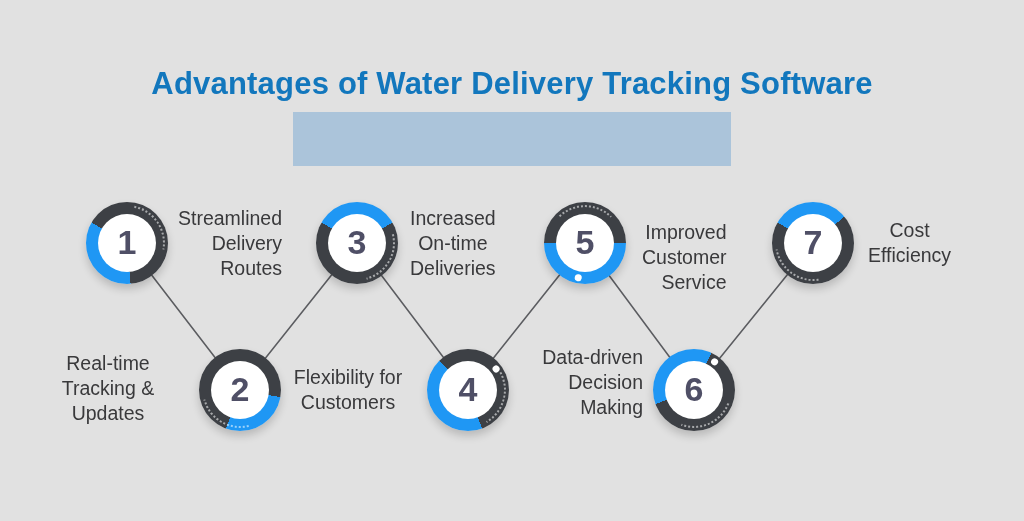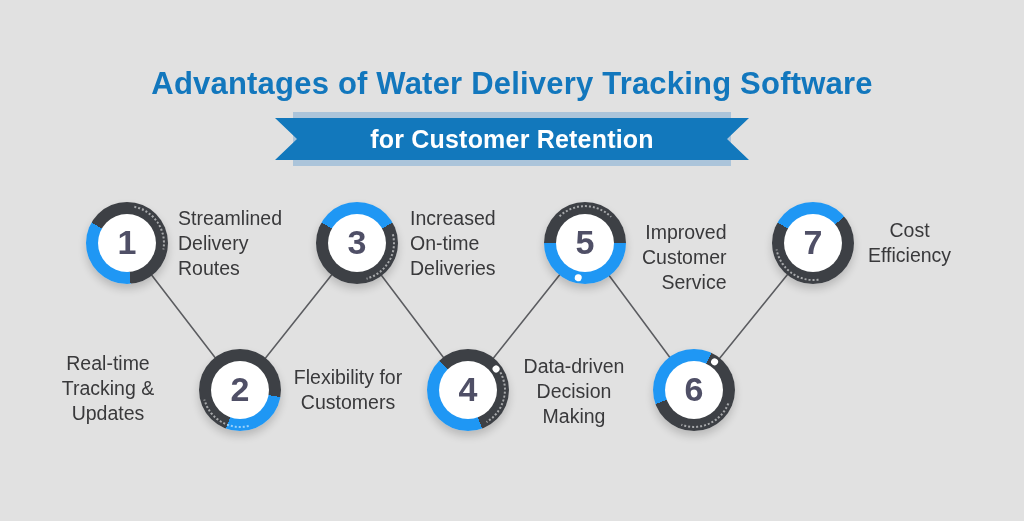--- a/index.html
+++ b/index.html
@@ -62,38 +62,35 @@
   .logo{position:absolute;right:52px;bottom:24px;}
 </style>
 </head>
 <body>
 
 <div class="canvas">
 
   <h1 class="title">Advantages of Water Delivery Tracking Software</h1>
 
   <div class="banner-echo"></div>
-  <div class="ribbon">
-    <span>for Customer Retention</span>
-  </div>
 
   <svg class="connectors" width="1024" height="521">
     <polyline id="connector-path" fill="none" stroke-width="1.6" points="127,243 240,390 357,243 468,390 585,243 694,390 813,243" stroke="#5b5c60"></polyline>
   </svg>
 
   <div id="items">
       <div class="node" style="left: 86px; top: 202px;">
       <div class="ring" style="background: conic-gradient(from 175deg, rgb(31, 151, 244) 0deg, rgb(31, 151, 244) 125deg, rgb(61, 64, 69) 125deg, rgb(61, 64, 69) 360deg);">
         <div class="dash-arc" style="transform: rotate(55deg);"></div>
         <div class="inner">
           <span class="num">1</span>
         </div>
       </div>
     </div>
-      <div class="label" style="left: 178px; top: 206px; text-align: left;">Streamlined
+      <div class="label" style="left: 178px; top: 206px; text-align: right;">Streamlined
 Delivery
 Routes</div>
       <div class="node" style="left: 199px; top: 349px;">
       <div class="ring" style="background: conic-gradient(from 100deg, rgb(31, 151, 244) 0deg, rgb(31, 151, 244) 100deg, rgb(61, 64, 69) 100deg, rgb(61, 64, 69) 360deg);">
         <div class="dash-arc" style="transform: rotate(210deg);"></div>
         <div class="inner">
           <span class="num">2</span>
         </div>
       </div>
     </div>
@@ -101,21 +98,21 @@
 Tracking &amp;
 Updates</div>
       <div class="node" style="left: 316px; top: 202px;">
       <div class="ring" style="background: conic-gradient(from 300deg, rgb(31, 151, 244) 0deg, rgb(31, 151, 244) 120deg, rgb(61, 64, 69) 120deg, rgb(61, 64, 69) 360deg);">
         <div class="dash-arc" style="transform: rotate(120deg);"></div>
         <div class="inner">
           <span class="num">3</span>
         </div>
       </div>
     </div>
-      <div class="label" style="left: 410px; top: 206px; text-align: left;">Increased
+      <div class="label" style="left: 410px; top: 206px; text-align: center;">Increased
 On-time
 Deliveries</div>
       <div class="node" style="left: 427px; top: 349px;">
       <div class="ring" style="background: conic-gradient(from 160deg, rgb(31, 151, 244) 0deg, rgb(31, 151, 244) 155deg, rgb(61, 64, 69) 155deg, rgb(61, 64, 69) 360deg);">
         <div class="dash-arc" style="transform: rotate(105deg);"></div>
         <div class="inner">
           <span class="num">4</span>
         </div>
       <div class="ring-dot" style="transform: rotate(52deg) translateY(-35px);"></div>
         </div>
@@ -136,21 +133,21 @@
 Service</div>
       <div class="node" style="left: 653px; top: 349px;">
       <div class="ring" style="background: conic-gradient(from 250deg, rgb(31, 151, 244) 0deg, rgb(31, 151, 244) 135deg, rgb(61, 64, 69) 135deg, rgb(61, 64, 69) 360deg);">
         <div class="dash-arc" style="transform: rotate(155deg);"></div>
         <div class="inner">
           <span class="num">6</span>
         </div>
       <div class="ring-dot" style="transform: rotate(35deg) translateY(-35px);"></div>
         </div>
     </div>
-      <div class="label" style="left: 505px; top: 354px; width: 138px; text-align: center;">Data-driven
+      <div class="label" style="left: 505px; top: 345px; width: 138px; text-align: right;">Data-driven
 Decision
 Making</div>
       <div class="node" style="left: 772px; top: 202px;">
       <div class="ring" style="background: conic-gradient(from 300deg, rgb(31, 151, 244) 0deg, rgb(31, 151, 244) 110deg, rgb(61, 64, 69) 110deg, rgb(61, 64, 69) 360deg);">
         <div class="dash-arc" style="transform: rotate(215deg);"></div>
         <div class="inner">
           <span class="num">7</span>
         </div>
       </div>
     </div>

